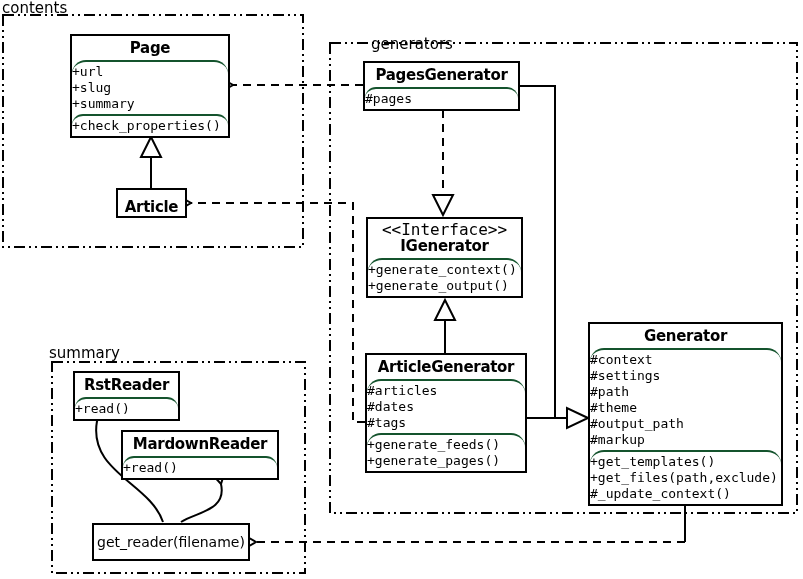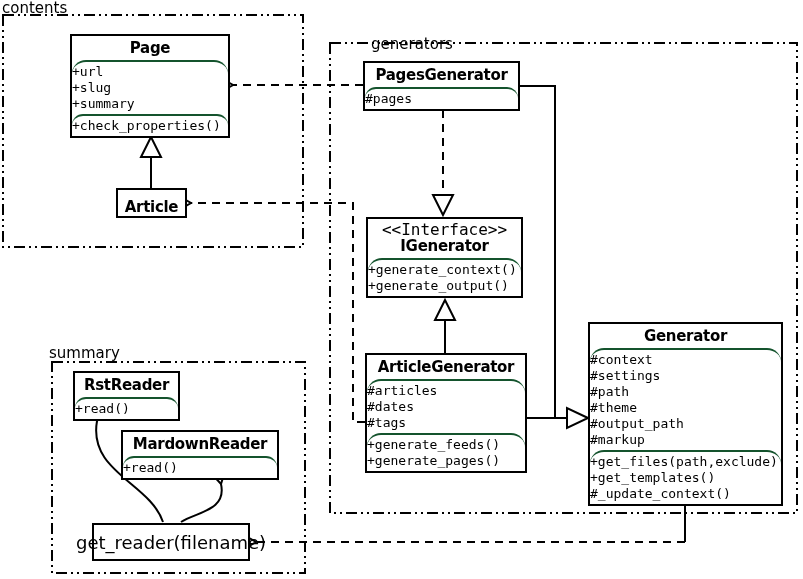--- a/index.html
+++ b/index.html
@@ -25,21 +25,21 @@
     font-family:"DejaVu Sans Mono", monospace; font-size:16px; line-height:14px;
     text-align:center; padding-top:4px; white-space:nowrap;
   }
   .stereo + .uml-title { padding-top:0; }
   .compart { border-top:2px solid #14532d; padding:2px 0 2px 0;border-radius:14px; }
   .mono-row {
     font-family:"DejaVu Sans Mono", monospace; font-size:13px; line-height:16px;
     white-space:pre;
   }
   .func-box { display:flex; align-items:center; justify-content:center; }
-  .func-label { font-size:18px; white-space:nowrap; }
+  .func-label { font-size:14px; white-space:nowrap; }
 </style>
 </head>
 <body>
 
 <div class="canvas">
 
   <svg class="connector-layer" width="803" height="579" viewBox="0 0 803 579">
     <defs>
       <marker id="oa" markerUnits="userSpaceOnUse" markerWidth="26" markerHeight="26" viewBox="-4 -13 26 26" refX="0" refY="0" orient="auto">
         <path d="M 14,-8 L 0,0 L 14,8" fill="none" stroke="#000" stroke-width="2"></path>
@@ -127,22 +127,22 @@
     <div class="uml-title">Generator</div>
     <div class="compart">
       <div class="mono-row">#context</div>
       <div class="mono-row">#settings</div>
       <div class="mono-row">#path</div>
       <div class="mono-row">#theme</div>
       <div class="mono-row">#output_path</div>
       <div class="mono-row">#markup</div>
     </div>
     <div class="compart">
+      <div class="mono-row">+get_templates()</div>
       <div class="mono-row">+get_files(path,exclude)</div>
-      <div class="mono-row">+get_templates()</div>
       <div class="mono-row">#_update_context()</div>
     </div>
   </div>
 
   <div class="uml-box" style="left:73px; top:371px; width:107px;">
     <div class="uml-title">RstReader</div>
     <div class="compart">
       <div class="mono-row">+read()</div>
     </div>
   </div>

